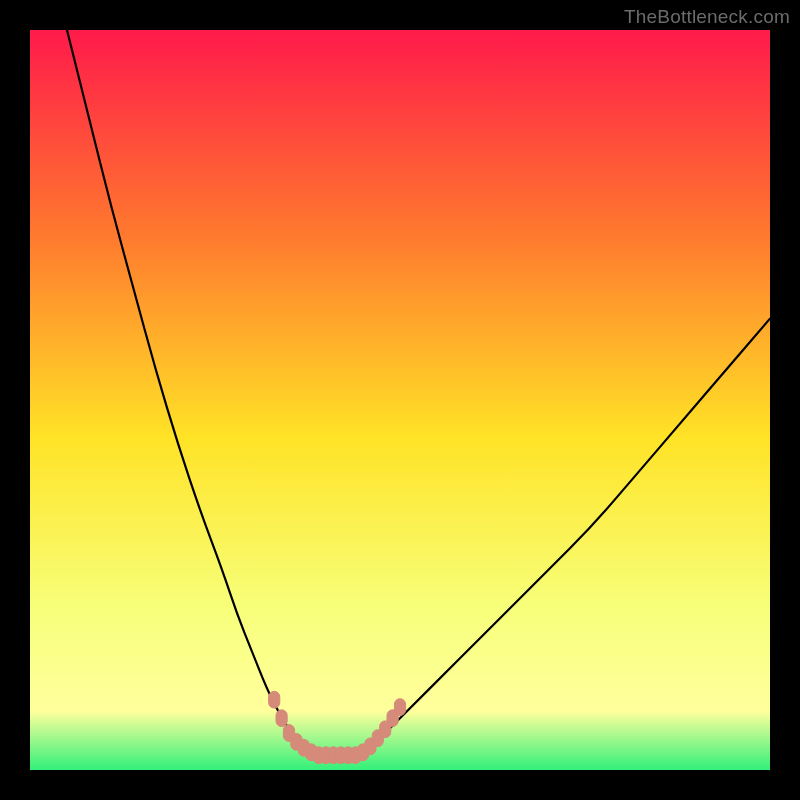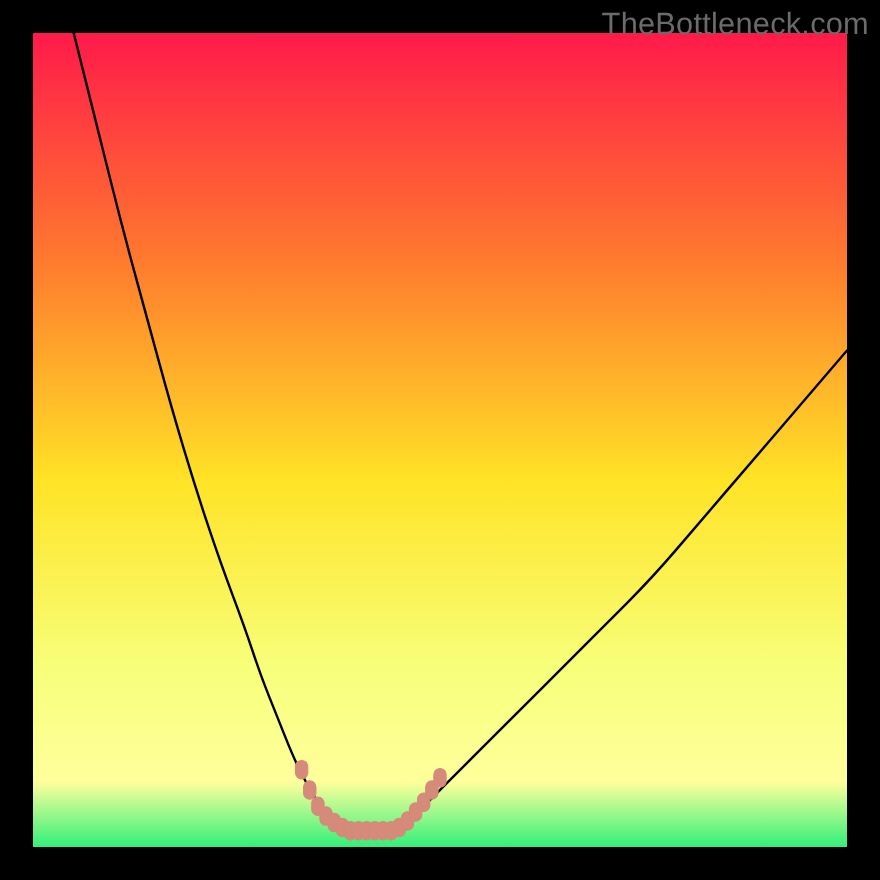--- a/index.html
+++ b/index.html
@@ -17,21 +17,21 @@
     top: 0;
     width: 800px;
     height: 800px;
     background: #000000;
   }
   .watermark {
     position: absolute;
     top: 6px;
     right: 10px;
     color: #6b6b6b;
-    font-size: 28px;
+    font-size: 19px;
     font-weight: 400;
     letter-spacing: 0.2px;
     z-index: 50;
   }
   .plot {
     position: absolute;
     left: 30px;
     top: 30px;
     width: 740px;
     height: 740px;

